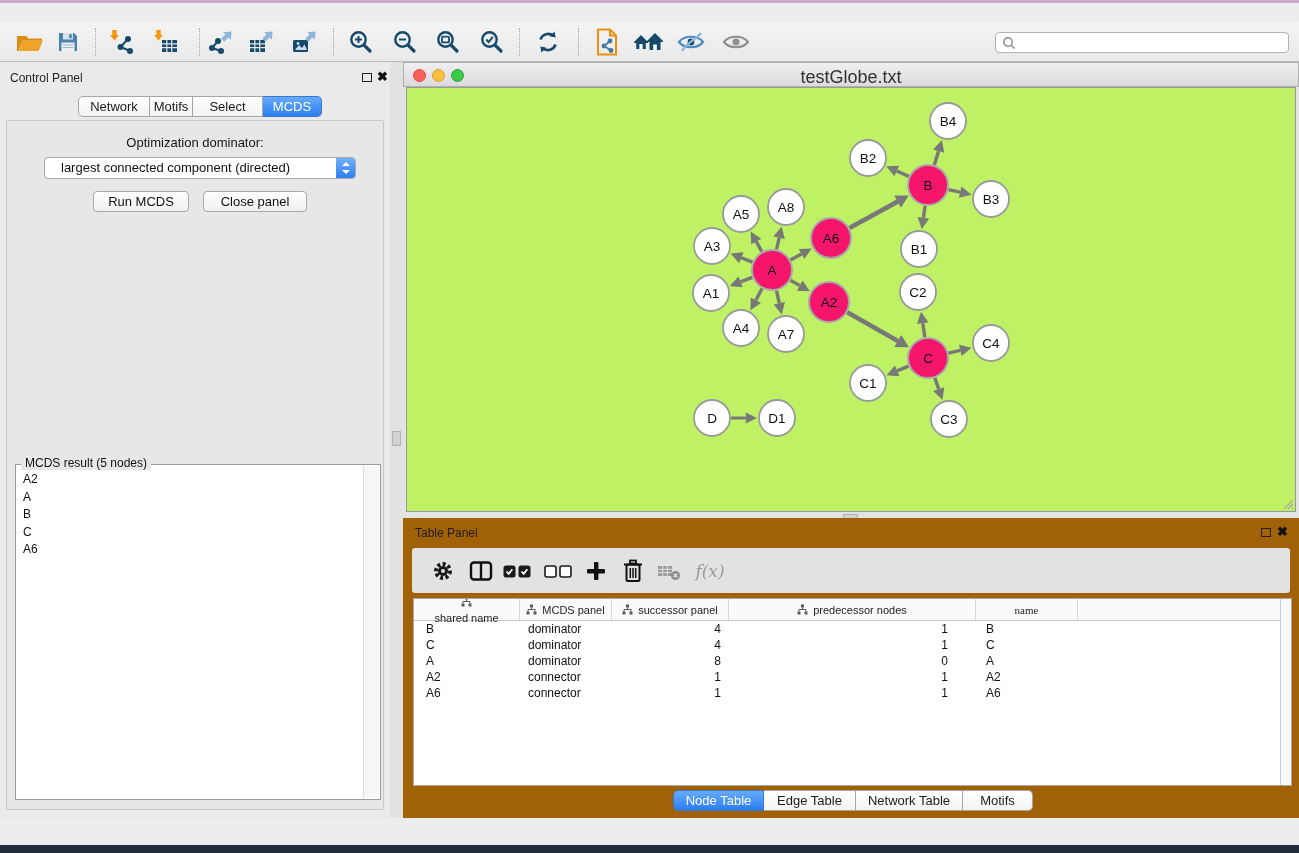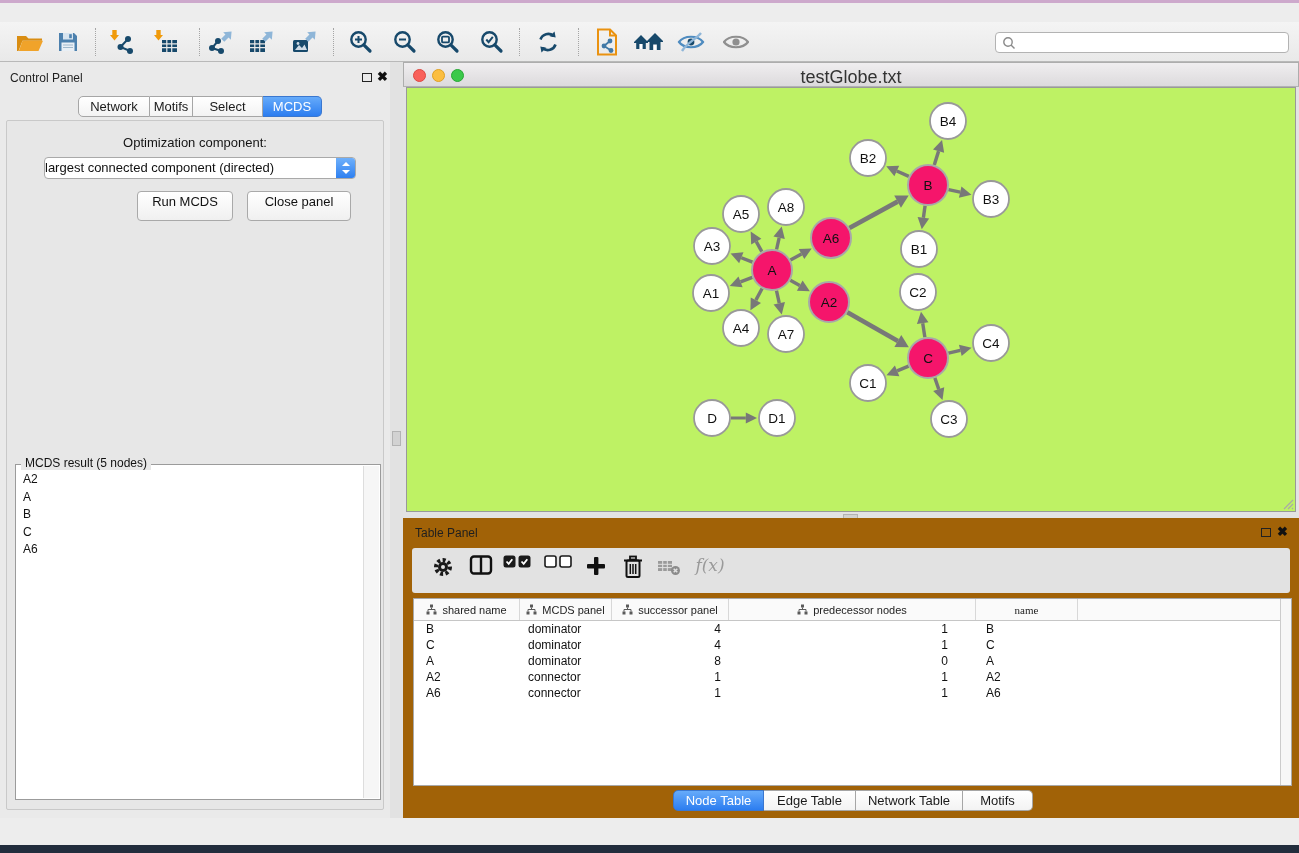--- a/index.html
+++ b/index.html
@@ -25,43 +25,43 @@
   .panel-title{position:absolute;font-size:12px;color:#1f1f1f;}
   .win-float{position:absolute;width:10px;height:9px;border:1.6px solid #222;box-sizing:border-box;}
   .win-close{position:absolute;font-size:13px;font-weight:bold;color:#111;line-height:10px;}
   .seg{display:flex;position:absolute;}
   .seg-btn{box-sizing:border-box;height:21px;line-height:19px;text-align:center;font-size:13px;background:linear-gradient(#ffffff,#f3f3f3);border:1px solid #a6a6a6;border-left:none;color:#1a1a1a;cursor:default;}
   .seg-btn:first-child{border-left:1px solid #a6a6a6;border-radius:5px 0 0 5px;}
   .seg-btn:last-child{border-radius:0 5px 5px 0;}
   .seg-btn.selected{background:linear-gradient(#66abfa,#2c7df0);color:#fff;border-color:#3a77cf;}
   #cp-content{position:absolute;left:6px;top:58px;width:378px;height:690px;background:#e7e7e7;border:1px solid #c9c9c9;border-radius:2px;box-sizing:border-box;}
   #opt-label{position:absolute;left:0;right:0;top:14px;text-align:center;font-size:13px;color:#141414;}
-  #criterion-select{position:absolute;left:37px;top:36px;width:312px;height:22px;background:#fff;border:1px solid #a9a9a9;border-radius:4px;box-sizing:border-box;font-size:13px;line-height:20px;padding-left:0;color:#111;}
+  #criterion-select{position:absolute;left:37px;top:36px;width:312px;height:22px;background:#fff;border:1px solid #a9a9a9;border-radius:4px;box-sizing:border-box;font-size:13px;line-height:20px;padding-left:16px;color:#111;}
   #criterion-stepper{position:absolute;right:0px;top:0px;width:19px;height:20px;background:linear-gradient(#6fb0fb,#2e80f1);border-radius:0 3px 3px 0;}
   .step-up{position:absolute;left:5.5px;top:4px;width:0;height:0;border-left:4px solid transparent;border-right:4px solid transparent;border-bottom:4.5px solid #fff;}
   .step-dn{position:absolute;left:5.5px;bottom:4px;width:0;height:0;border-left:4px solid transparent;border-right:4px solid transparent;border-top:4.5px solid #fff;}
-  .mac-btn{position:absolute;background:linear-gradient(#ffffff,#f0f0f0);border:1px solid #a9a9a9;border-radius:4px;font-size:13px;color:#111;text-align:center;line-height:19px;box-sizing:border-box;height:30px;margin-left:44px;}
+  .mac-btn{position:absolute;background:linear-gradient(#ffffff,#f0f0f0);border:1px solid #a9a9a9;border-radius:4px;font-size:13px;color:#111;text-align:center;line-height:19px;box-sizing:border-box;height:21px;}
   #result-box{position:absolute;left:8px;top:343px;width:366px;height:336px;background:#fff;border:1px solid #9b9b9b;box-sizing:border-box;}
   #result-legend{position:absolute;left:14px;top:335px;background:#e7e7e7;padding:0 4px;font-size:12px;color:#111;}
   #result-list{position:absolute;left:7px;top:6px;right:20px;font-size:12px;color:#111;}
   #result-list div{line-height:17.5px;}
   #result-scroll{position:absolute;top:1px;bottom:1px;right:1px;width:15px;background:#f6f6f6;border-left:1px solid #ddd;}
   #divider-v{left:390px;top:62px;width:13px;height:756px;background:#e2e2e2;}
   .split-knob{position:absolute;background:#d2d2d2;border:1px solid #b3b3b3;box-sizing:border-box;}
   
   #network-window{left:403px;top:62px;width:896px;height:456px;background:#e3e3e3;}
   #nw-titlebar{position:absolute;left:0;top:0;width:896px;height:25px;background:linear-gradient(#f0eef0,#dcdadc);border:1px solid #adadad;border-bottom:1px solid #b2b2b2;box-sizing:border-box;}
   #nw-titlebar .title{position:absolute;left:0;right:0;top:4px;text-align:center;font-size:18px;color:#333;}
   #nw-canvas{position:absolute;left:3px;top:25px;width:890px;height:425px;background:#bef264;border:1px solid #999;box-sizing:border-box;}
   #graph-svg{position:absolute;left:0;top:0;}
   #nw-grip{position:absolute;right:1px;bottom:1px;width:13px;height:13px;}
   
   #table-panel{left:403px;top:518px;width:896px;height:300px;background:#a16207;}
   #tp-toolbar{position:absolute;left:9px;top:30px;width:878px;height:45px;background:#e2e2e2;border-radius:3px;}
-  .tpi{position:absolute;top:7px;width:32px;height:32px;display:flex;align-items:flex-start;justify-content:center;}
+  .tpi{position:absolute;top:7px;width:32px;height:32px;display:flex;align-items:center;justify-content:center;}
   #fx-icon{font-family:"DejaVu Serif",serif;font-style:italic;font-size:17px;color:#9a9a9a;}
   #data-table{position:absolute;left:10px;top:80px;width:879px;height:188px;background:#fff;border:1px solid #a9a9a9;box-sizing:border-box;overflow:hidden;}
   #dt-scroll{position:absolute;top:0;bottom:0;right:0;width:10px;background:#f7f7f7;border-left:1px solid #ccc;}
   #dt-header{display:flex;height:21px;background:#fafafa;border-bottom:1px solid #c6c6c6;}
   .dt-hcell{box-sizing:border-box;border-right:1px solid #d8d8d8;display:flex;align-items:center;justify-content:center;gap:5px;font-size:11px;color:#222;}
   .dt-row{display:flex;height:16px;align-items:center;}
   .dt-cell{box-sizing:border-box;font-size:12px;color:#111;overflow:hidden;white-space:nowrap;}
   #tp-tabs{bottom:7px;}
   
   #status-bar{left:0;top:818px;width:1299px;height:27px;background:#eeeeee;border-top:1px solid #c2c2c2;box-sizing:border-box;}
@@ -235,21 +235,21 @@
     <span class="win-close" style="left:377px;top:10px;">✖</span>
 
     <div class="seg" id="cp-tabs" style="left:78px;top:34px;">
         <span class="seg-btn" style="width: 72px;">Network</span>
         <span class="seg-btn" style="width: 43px;">Motifs</span>
         <span class="seg-btn" style="width: 70px;">Select</span>
         <span class="seg-btn selected" style="width: 59px;">MCDS</span>
       </div>
 
     <div id="cp-content">
-      <div id="opt-label">Optimization component:</div>
+      <div id="opt-label">Optimization dominator:</div>
       <div id="criterion-select">
         <span>largest connected component (directed)</span>
         <span id="criterion-stepper">
             <span class="step-up"></span>
             <span class="step-dn"></span>
           </span>
       </div>
       <div class="mac-btn" style="left:86px;top:70px;width:96px;">Run MCDS</div>
       <div class="mac-btn" style="left:196px;top:70px;width:104px;">Close panel</div>
 
@@ -423,21 +423,21 @@
             <path d="M16.7 13.7l3.6 3.6M20.3 13.7l-3.6 3.6" stroke="#e2e2e2" stroke-width="1.5"></path>
           </svg>
       </span>
       <span class="tpi" style="left:278px;width:40px;">
           <span id="fx-icon">f(x)</span>
         </span>
     </div>
 
     <div id="data-table">
       <div id="dt-header">
-          <div class="dt-hcell" style="width: 106px;">
+          <div class="dt-hcell" style="width: 106px; flex-direction: column;">
             <span style="display: flex;">
               <svg width="11" height="11" viewBox="0 0 11 11">
                 <rect x="4" y="0.5" width="3" height="3" fill="#5a5a5a"></rect>
                 <rect x="0.5" y="7.5" width="3" height="3" fill="#5a5a5a"></rect>
                 <rect x="7.5" y="7.5" width="3" height="3" fill="#5a5a5a"></rect>
                 <path d="M5.5 3.5v2M2 7.5V5.5h7v2" fill="none" stroke="#5a5a5a" stroke-width="1"></path>
               </svg>
             </span>
             <span>shared name</span>
           </div>

